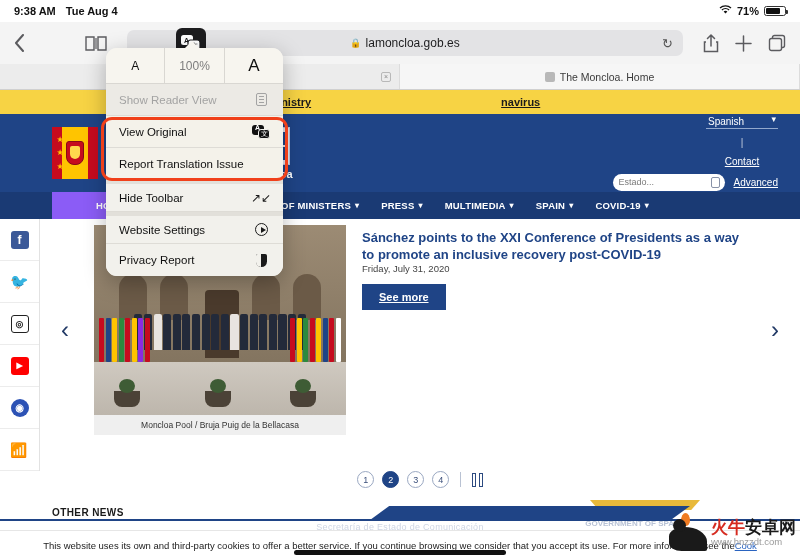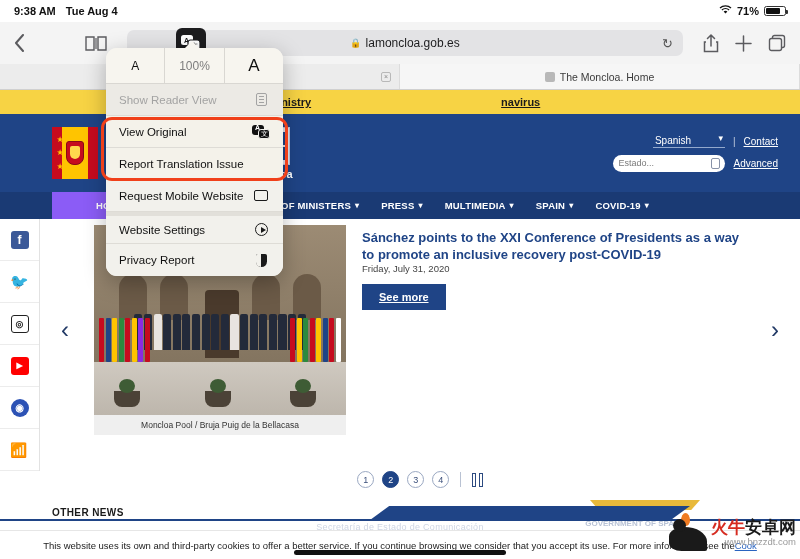--- a/index.html
+++ b/index.html
@@ -121,21 +121,21 @@
     width: 56px; height: 38px; background: #dfe6f2; border: 1px solid #b7c4dc;
     display: grid; grid-template-columns: repeat(5,1fr); grid-template-rows: 1fr 1fr;
     gap: 2px; padding: 4px 3px;
   }
   .palace i { background: #1f4486; border-radius: 1px; display: block; }
   .moncloa-name { color: #ffffff; font-size: 11px; font-weight: bold; }
   .header-right {
     margin-left: auto; display: flex; flex-direction: column; gap: 7px; align-items: flex-end;
     font-size: 10px; color: #ffffff;
   }
-  .hr-row1 { display: flex; align-items: center; gap: 8px; }
+  .hr-row1 { display: flex; align-items: center; gap: 8px; flex-direction: column; }
   .lang-select {
     border-bottom: 1px solid #93a9cd; padding: 0 18px 1px 2px; position: relative; min-width: 72px;
   }
   .lang-select::after {
     content:"\25BE"; position: absolute; right: 2px; top: -2px; font-size: 9px;
   }
   .sep { opacity: .7; }
   .hdr-link { text-decoration: underline; color: #ffffff; }
   .hr-row2 { display: flex; align-items: center; gap: 9px; }
   .search-wrap {
@@ -281,21 +281,21 @@
     position: absolute; right: 4px; bottom: 6px; display: flex; align-items: center; gap: 4px;
     z-index: 60; pointer-events: none;
   }
   .wm-bird { width: 40px; height: 40px; position: relative; }
   .wm-bird .body {
     position: absolute; left: 2px; bottom: 2px; width: 38px; height: 24px;
     background: #1a1a1a; border-radius: 60% 90% 10% 50%;
   }
   .wm-bird .head { position: absolute; left: 6px; top: 6px; width: 13px; height: 13px; background: #1a1a1a; border-radius: 50%; }
   .wm-bird .flame { position: absolute; left: 14px; top: 0px; width: 9px; height: 13px; background: #ef7b22; border-radius: 50% 50% 50% 50%/60% 60% 40% 40%; }
-  .wm-text { display: flex; flex-direction: column; line-height: 1.05; text-align: right; }
+  .wm-text { display: flex; flex-direction: column; line-height: 1.05; }
   .wm-cn { font-size: 17px; font-weight: bold; }
   .wm-cn .r { color: #d62b20; } .wm-cn .b { color: #1a1a1a; }
   .wm-url { font-size: 9.5px; color: #9a9a9a; }
 
   
   .menu {
     position: absolute; left: 106px; top: 48px; width: 177px;
     background: #f2f1ec; border-radius: 11px;
     box-shadow: 0 6px 22px rgba(0,0,0,.28);
     z-index: 50; font-size: 11.5px; color: #101010;
@@ -664,27 +664,25 @@
           <span class="b2"></span>
         </span>
     </span>
   </div>
 
   <div class="mi grp-top">
     <span class="lbl">Report Translation Issue</span>
     <span class="gl"></span>
   </div>
 
-
-  <div class="mi">
-    <span class="lbl">Request Mobile Website</span>
-    <span class="gl">
-        <span class="glyph-rect"></span>
-      </span>
-  </div>
+  <div class="mi sep-gap">
+    <span class="lbl">Hide Toolbar</span>
+    <span class="gl glyph-arrows">↗↙</span>
+  </div>
+
 
   <div class="mi sep-gap">
     <span class="lbl">Website Settings</span>
     <span class="gl">
         <span class="glyph-gear"></span>
       </span>
   </div>
 
   <div class="mi last">
     <span class="lbl">Privacy Report</span>

